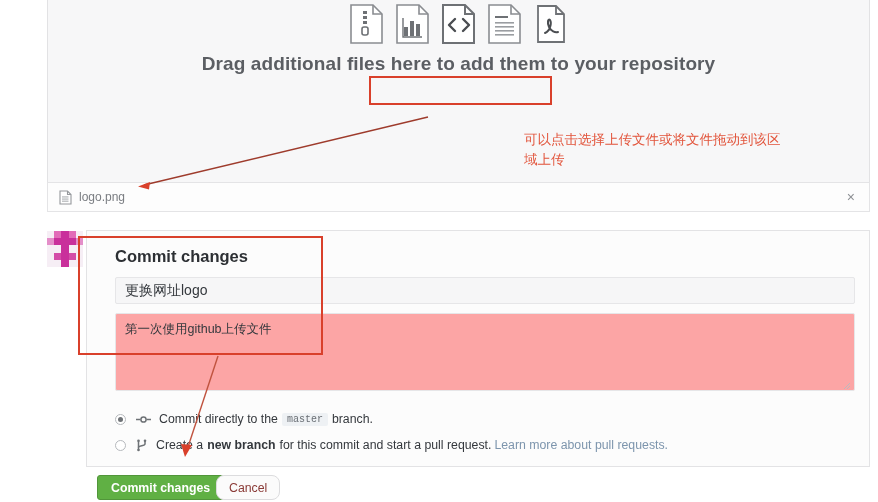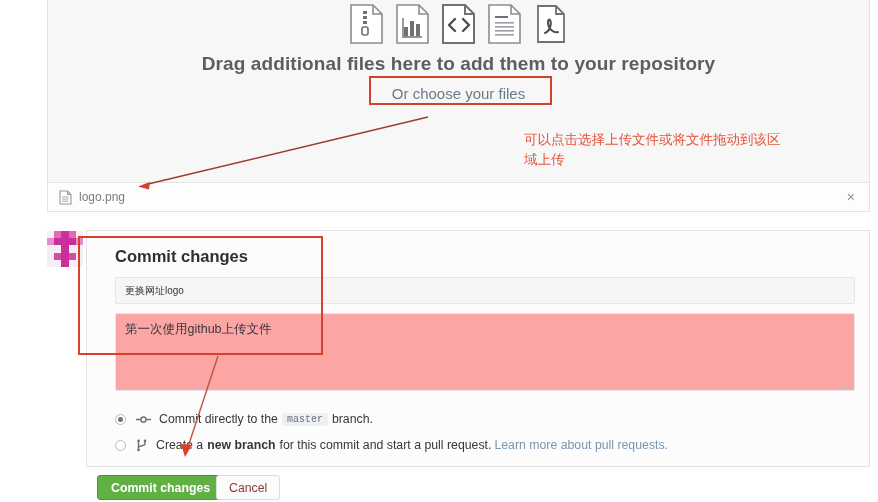--- a/index.html
+++ b/index.html
@@ -114,21 +114,21 @@
     color: #2d3034;
   }
   .commit-subject {
     position: absolute;
     left: 28px; top: 46px; width: 740px; height: 27px;
     background: #f6f6f7;
     border: 1px solid #e6e6e8;
     border-radius: 2px;
     display: flex; align-items: center;
     padding: 0 9px;
-    font-size: 10px;
+    font-size: 14px;
     color: #34383d;
   }
   .commit-desc {
     position: absolute;
     left: 28px; top: 82px; width: 740px; height: 78px;
     background: #fca5a5;
     border: 1px solid #e6e6e8;
     border-radius: 2px;
     padding: 7px 9px;
     font-size: 12.5px;
@@ -200,21 +200,21 @@
     display: flex; align-items: center;
     cursor: pointer;
   }
   .btn-cancel {
     position: absolute;
     left: 216px; top: 475px;
     height: 25px;
     padding: 0 12px;
     background: #fbfbfb;
     border: 1px solid #dcdcde;
-    border-radius: 3px;
+    border-radius: 8px;
     color: #8a3a36;
     font-size: 12.3px;
     display: flex; align-items: center;
     cursor: pointer;
   }
 
   
   .anno-box {
     position: absolute;
     border: 2px solid #d9402b;
@@ -294,23 +294,20 @@
         <svg width="37" height="42" viewBox="0 0 37 42">
           <path d="M6 3 H24 L32 11 V39 H6 Z" fill="#fff" stroke="#6e7175" stroke-width="1.8"></path>
           <path d="M24 3 L24 11 L32 11" fill="none" stroke="#6e7175" stroke-width="1.8"></path>
           <path d="M13 30 C18 28 20 20 18 17 C16 15 15 20 17 24 C19 28 23 30 26 29" fill="none" stroke="#4a4d51" stroke-width="2" stroke-linecap="round"></path>
         </svg>
       </div>
     </div>
 
     <div class="drag-title">Drag additional files here to add them to your repository</div>
 
-    <div class="choose-wrap">
-      <span class="choose-link">Or choose your files</span>
-    </div>
   </div>
 
   <div class="file-row">
     <span class="doc-ico">
       <svg width="13" height="15" viewBox="0 0 13 15">
         <path d="M1 1 H8.5 L12 4.5 V14 H1 Z" fill="#fff" stroke="#95989c" stroke-width="1.1"></path>
         <path d="M8.5 1 L8.5 4.5 L12 4.5" fill="none" stroke="#95989c" stroke-width="1.1"></path>
         <rect x="3" y="6.5" width="6.5" height="0.9" fill="#9a9da1"></rect>
         <rect x="3" y="8.6" width="6.5" height="0.9" fill="#9a9da1"></rect>
         <rect x="3" y="10.7" width="6.5" height="0.9" fill="#9a9da1"></rect>

